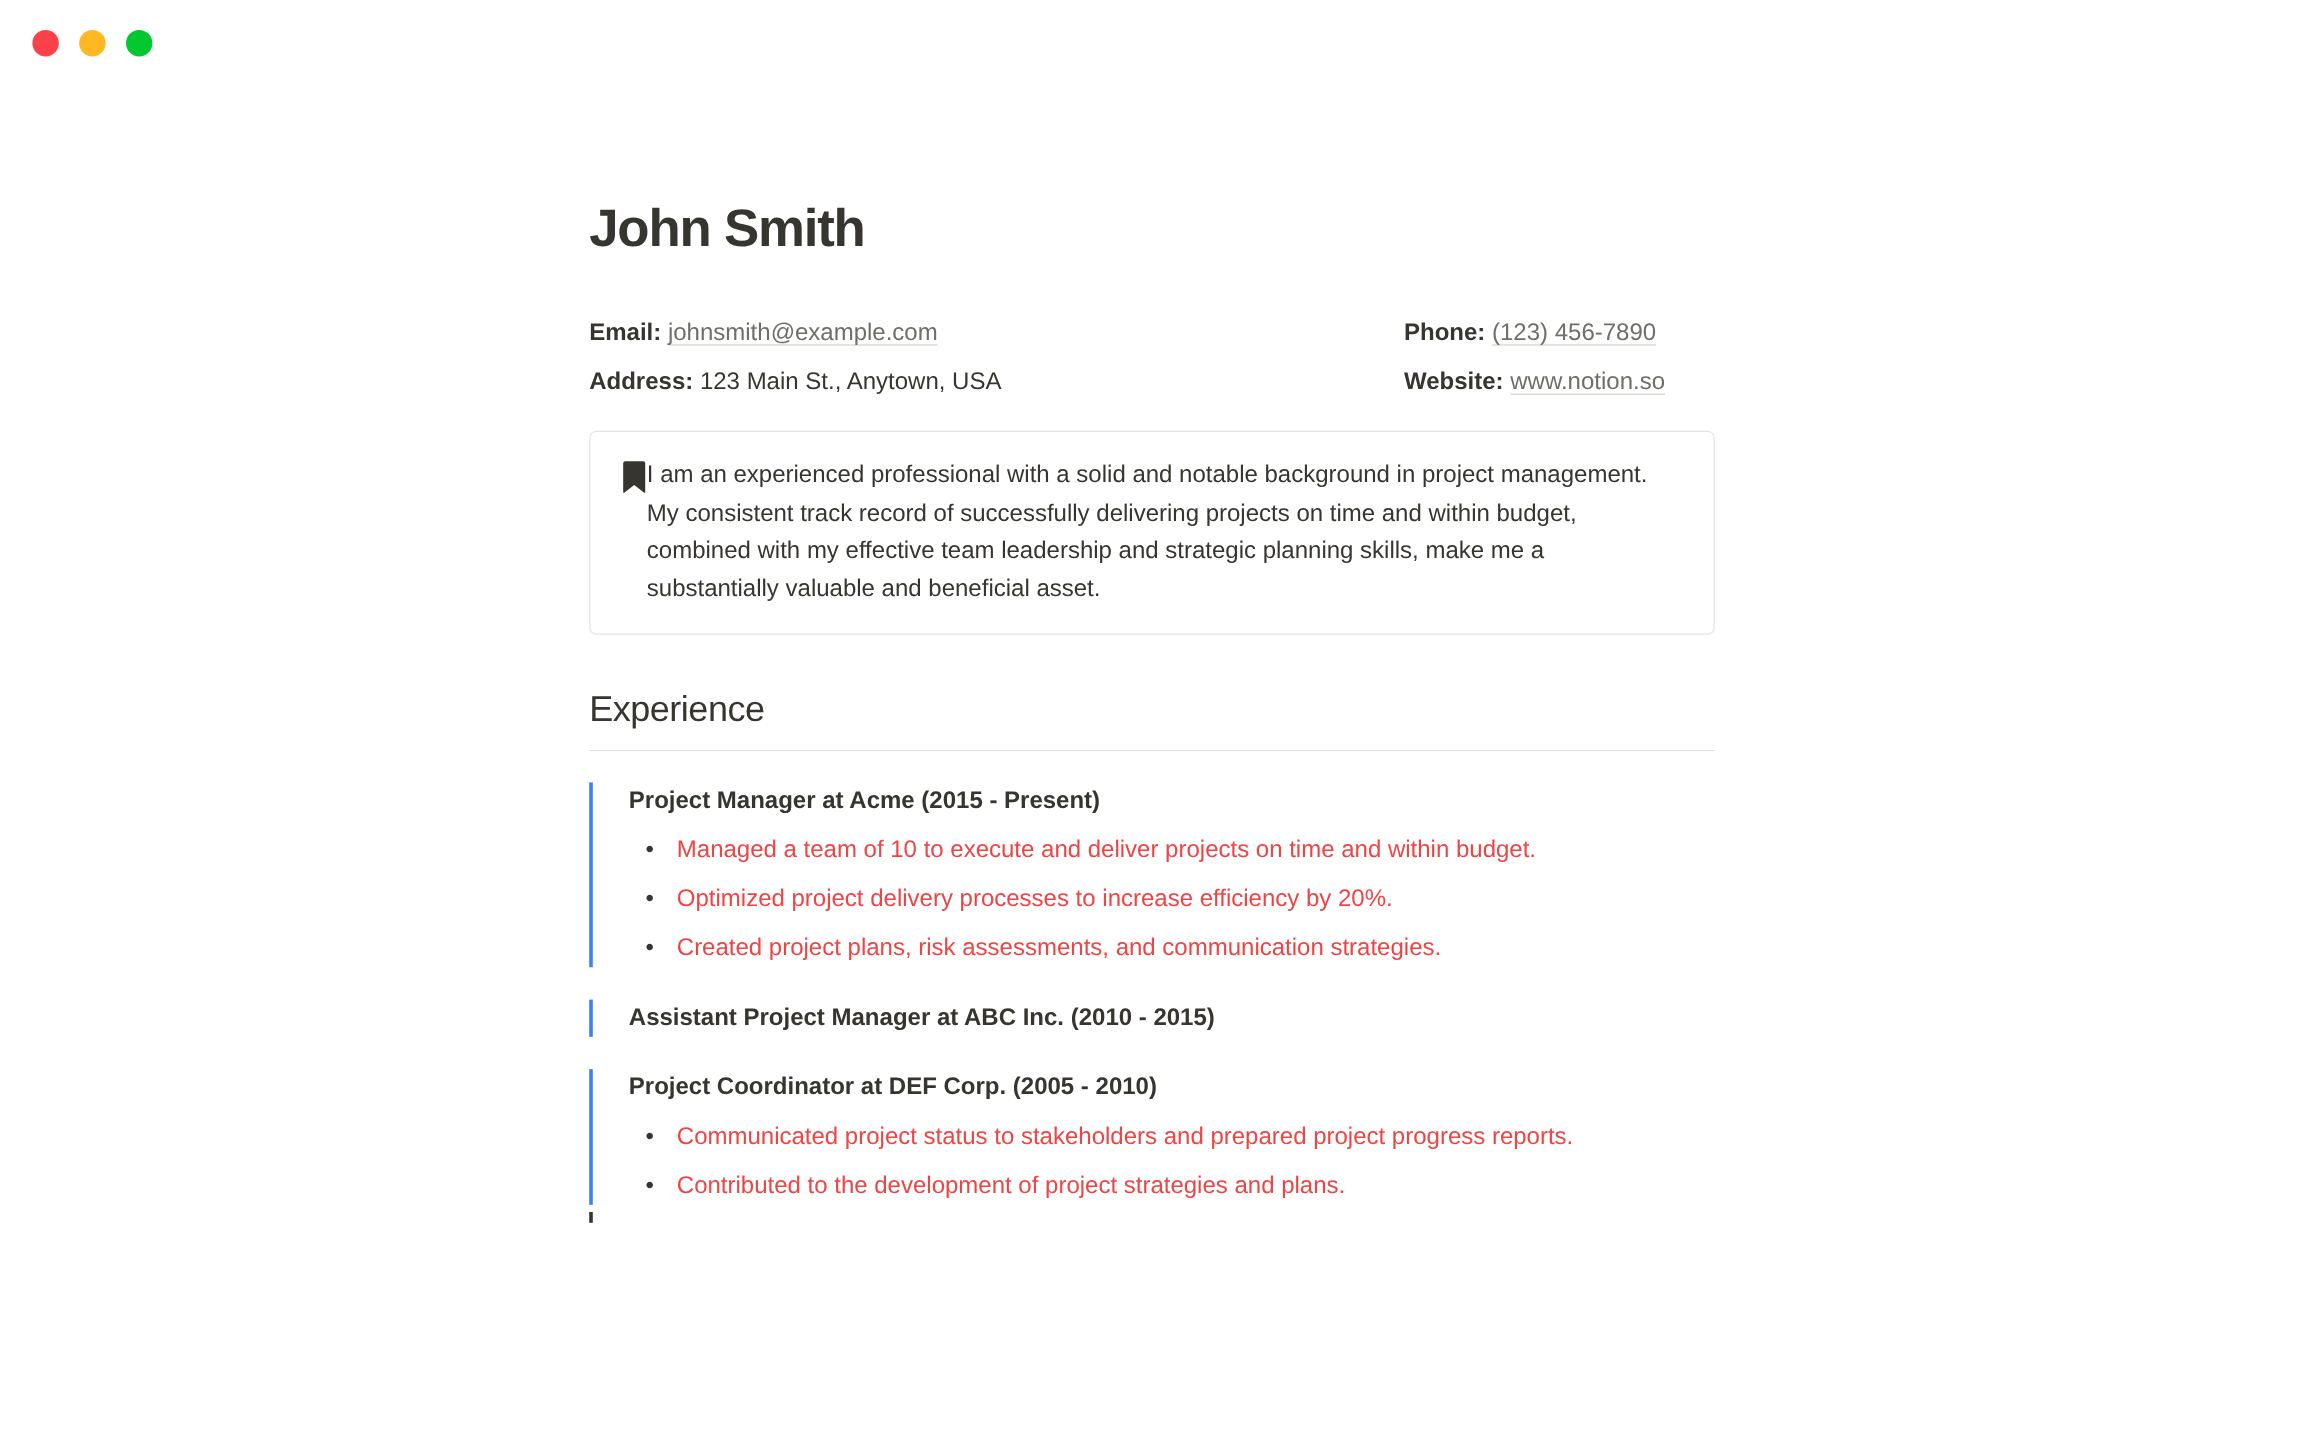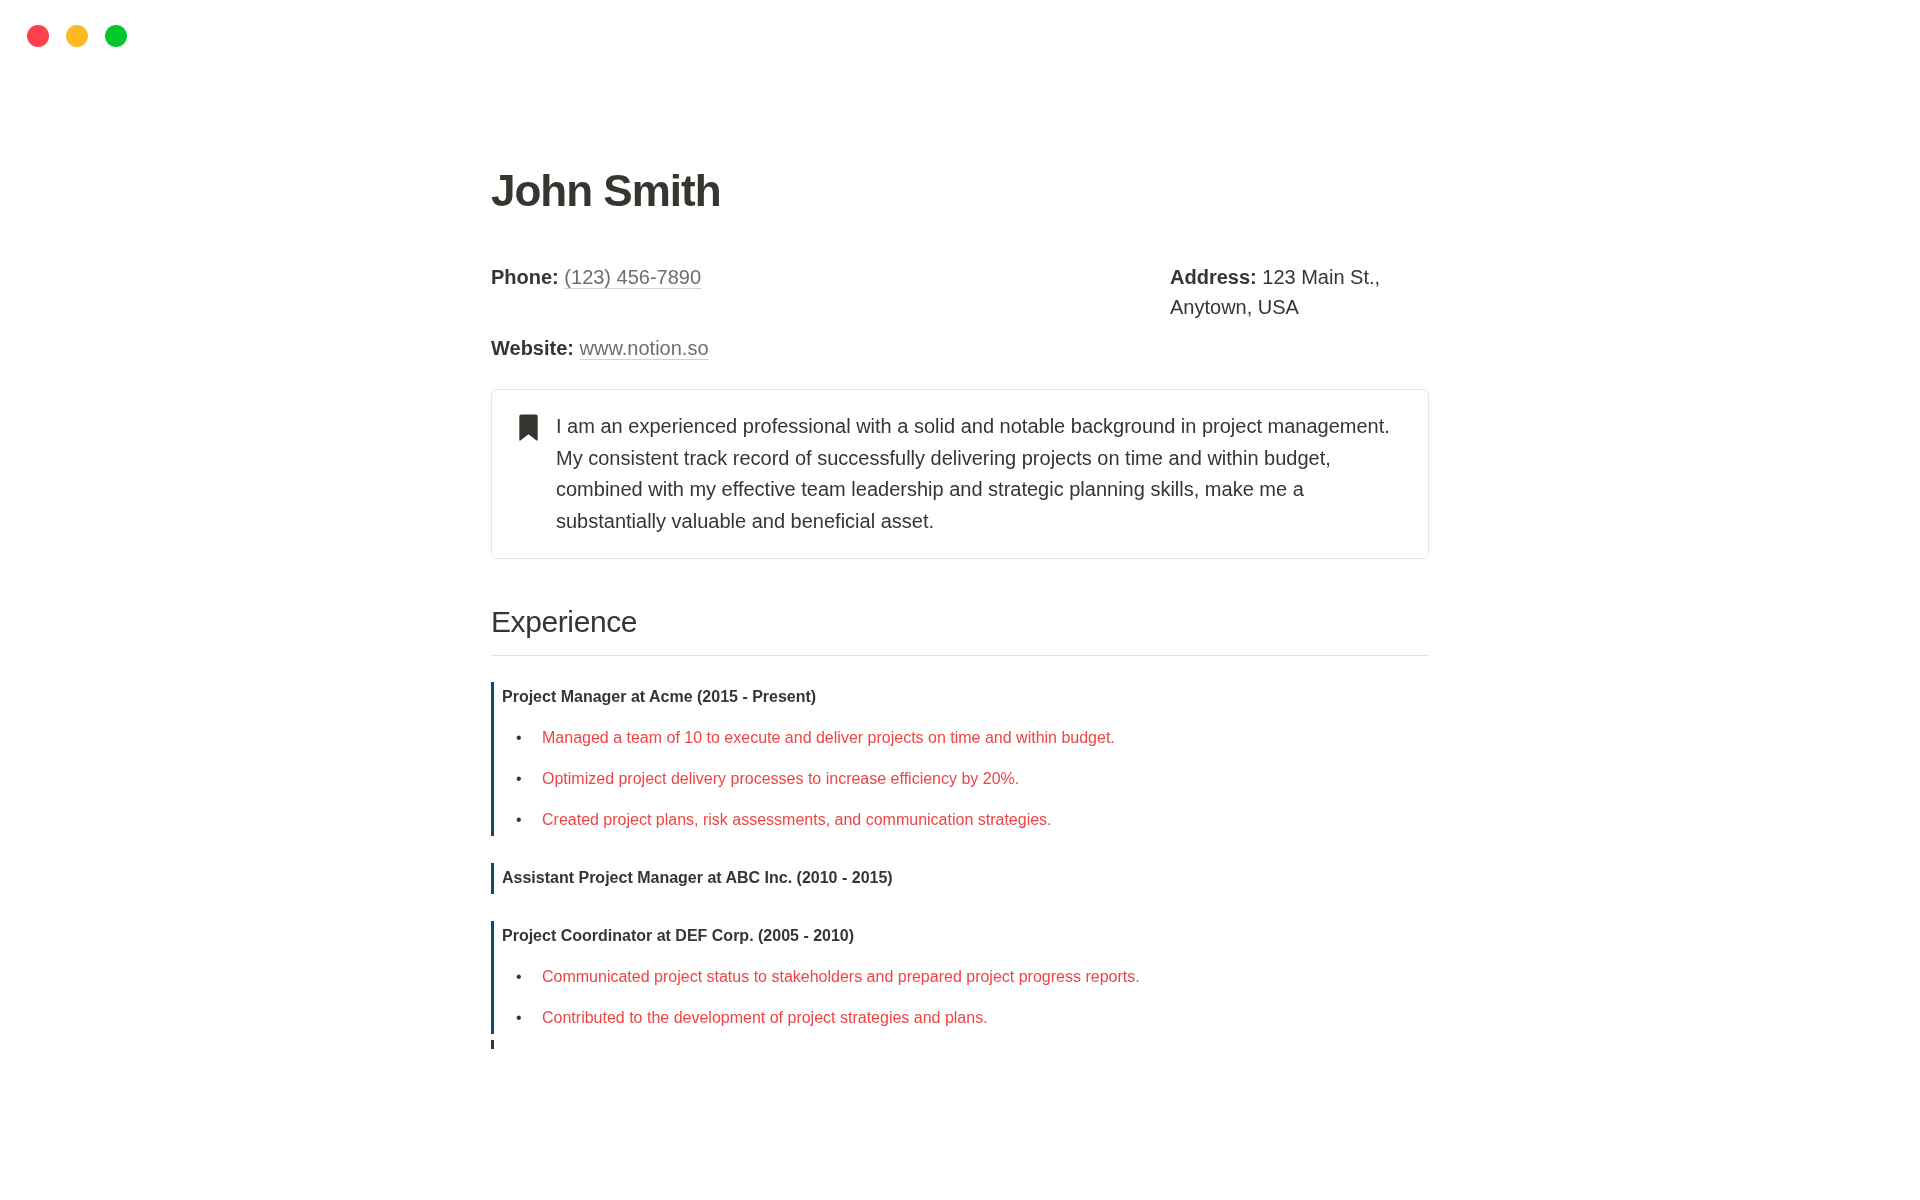--- a/index.html
+++ b/index.html
@@ -44,42 +44,42 @@
     text-decoration-color: #D3D2CE;
     text-decoration-thickness: 1px;
     text-underline-offset: 4px;
   }
 
   
   .callout {
     margin-top: 26px;
     border: 1px solid #E5E4E1; border-radius: 6px;
     padding: 21px 28px 21px 26px;
-    display: flex; gap: 17px;
+    display: flex; 
     font-size: 20px; line-height: 31.5px;
     background: #ffffff;
   }
   .callout-icon { flex: 0 0 auto; margin-top: 3px; width: 21px; height: 27px; }
   .callout-icon svg { display: block; }
   .callout-text { color: #37352F; }
 
   
   .section-heading {
     margin: 47px 0 0 0;
     font-size: 30px; line-height: 31px; font-weight: 400;
     letter-spacing: -0.4px; color: #37352F;
   }
   .divider { margin-top: 18px; height: 1px; background: #E3E2DF; }
 
   
   .quote {
     margin-top: 26px;
-    border-left: 3px solid #0c4a6e;
-    padding: 1px 0 2px 8px;
-    font-size: 16px;
+    border-left: 3px solid #3b82f6;
+    padding: 1px 0 2px 30px;
+    font-size: 20px;
   }
   .quote + .quote { margin-top: 27px; }
   .job-title { font-weight: 700; line-height: 28px; color: #37352F; }
   .job-bullets { list-style: none; margin: 0; padding: 0; }
   .job-bullets li {
     position: relative; margin-top: 13px;
     line-height: 28px; padding-left: 40px; color: #ef4444;
   }
   .job-bullets li::before {
     content: "\2022";
@@ -97,20 +97,24 @@
   <button class="traffic-dot dot-close" title="close"></button>
   <button class="traffic-dot dot-min" title="minimize"></button>
   <button class="traffic-dot dot-zoom" title="zoom"></button>
 </div>
 
 <div class="content">
 
   <h1 class="page-title">John Smith</h1>
 
   <div class="contact-grid">
+    <div>
+      <span class="contact-label">Email:</span>
+      <a class="contact-link">johnsmith@example.com</a>
+    </div>
     <div>
       <span class="contact-label">Phone:</span>
       <a class="contact-link">(123) 456-7890</a>
     </div>
     <div>
       <span class="contact-label">Address:</span>
       <span class="contact-value">123 Main St., Anytown, USA</span>
     </div>
     <div>
       <span class="contact-label">Website:</span>

